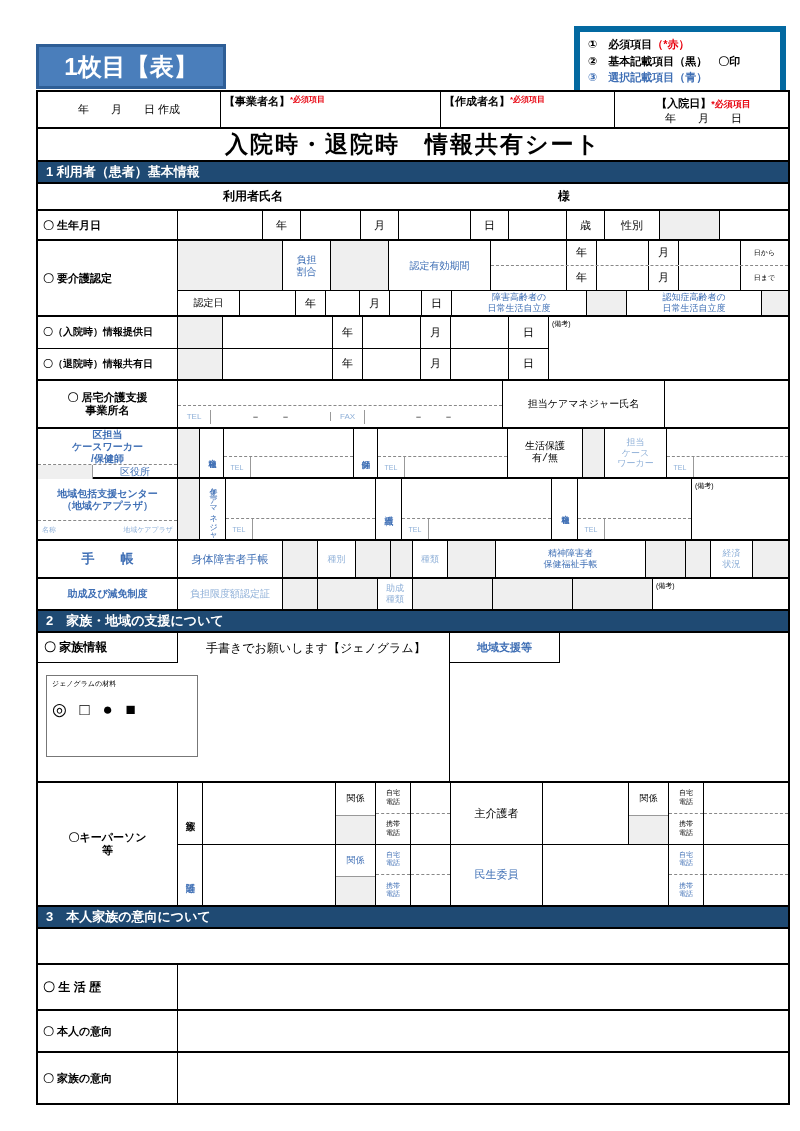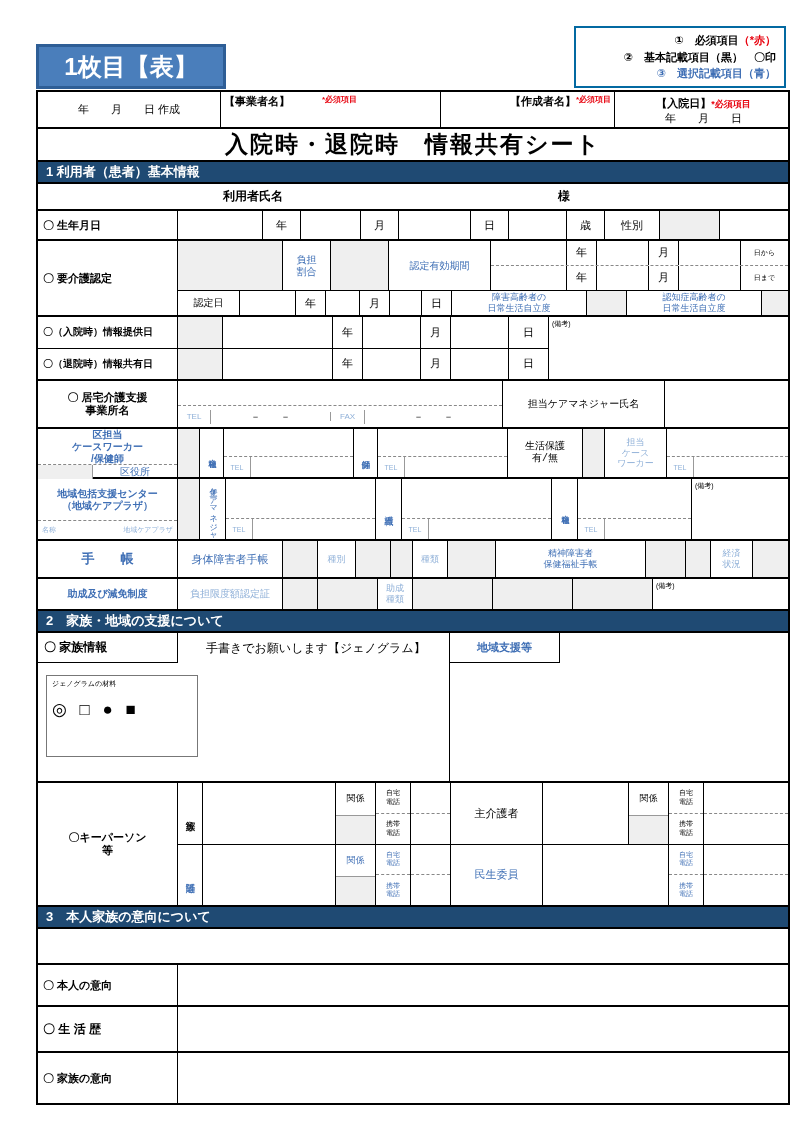--- a/index.html
+++ b/index.html
@@ -4,22 +4,22 @@
 <style>
   * { box-sizing: border-box; margin: 0; padding: 0; }
   html,body { width:800px; background:#fff; font-family:"Liberation Sans","DejaVu Sans",sans-serif; color:#000; }
   .page { position:relative; width:800px; height:1131px; background:#fff; overflow:hidden; }
 
   
   .topbar { position:relative; height:90px; }
   .badge { position:absolute; left:36px; top:44px; width:190px; height:45px;
            background:#4a7ebb; border:3px solid #2e5e96; color:#fff; font-size:24px; font-weight:bold;
            display:flex; align-items:center; justify-content:center; }
-  .legend { position:absolute; right:14px; top:26px; width:212px; border:2px solid #0369a1;
-            padding:4px 8px; font-size:11px; font-weight:bold; line-height:1.5; background:#fff;text-align:right; }
+  .legend { position:absolute; right:14px; top:26px; width:212px; border:6px solid #0369a1;
+            padding:4px 8px; font-size:11px; font-weight:bold; line-height:1.5; background:#fff; }
   .legend .ln { white-space:nowrap; }
 
   
   .sheet { position:absolute; left:36px; top:90px; width:754px; border:2px solid #000; background:#fff; }
   .r { display:flex; border-bottom:2px solid #000; align-items:stretch; }
   .r:last-child { border-bottom:none; }
   .c { border-right:1px solid #000; display:flex; align-items:center; justify-content:center;
        overflow:hidden; flex:none; }
   .c.last, .c:last-child { border-right:none; }
   .col { display:flex; flex-direction:column; padding:0; }
@@ -53,25 +53,25 @@
       <div class="ln"><span>①　必須項目</span><span class="rd">（*赤）</span></div>
       <div class="ln">②　基本記載項目（黒）　〇印</div>
       <div class="ln bl">③　選択記載項目（青）</div>
     </div>
   </div>
 
   <div class="sheet">
 
     <div class="r" style="height:37px;">
       <div class="c f11" style="width:183px;">年　　月　　日 作成</div>
-      <div class="c topL" style="width:220px;gap:32px;">
+      <div class="c topL" style="width:220px;">
         <span class="bold f11">【事業者名】</span>
         <span class="rd bold f8">*必須項目</span>
       </div>
-      <div class="c topL" style="width:174px;justify-content:flex-end;">
+      <div class="c topL" style="width:174px;">
         <span class="bold f11">【作成者名】</span>
         <span class="rd bold f8">*必須項目</span>
       </div>
       <div class="c col last" style="width:177px; padding:2px 3px;">
         <div><span class="bold f11">【入院日】</span><span class="rd bold f9">*必須項目</span></div>
         <div class="f11" style="text-align:center;">年　　月　　日</div>
       </div>
     </div>
 
     <div class="title">入院時・退院時　情報共有シート</div>
@@ -386,27 +386,27 @@
         </div>
 
       </div>
     </div>
 
     <div class="secbar">3　本人家族の意向について</div>
 
     <div class="r" style="height:36px;">
       <div class="c grow last"></div>
     </div>
+    <div class="r" style="height:46px;">
+      <div class="c left bold f12" style="width:140px;">〇 生 活 歴</div>
+      <div class="c grow last"></div>
+    </div>
     <div class="r" style="height:42px;">
       <div class="c left bold f11" style="width:140px;">〇 本人の意向</div>
       <div class="c grow last"></div>
     </div>
-    <div class="r" style="height:46px;">
-      <div class="c left bold f12" style="width:140px;">〇 生 活 歴</div>
-      <div class="c grow last"></div>
-    </div>
     <div class="r" style="height:50px;">
       <div class="c left bold f11" style="width:140px;">〇 家族の意向</div>
       <div class="c grow last"></div>
     </div>
 
   </div>
 </div>
 
 </body></html>

